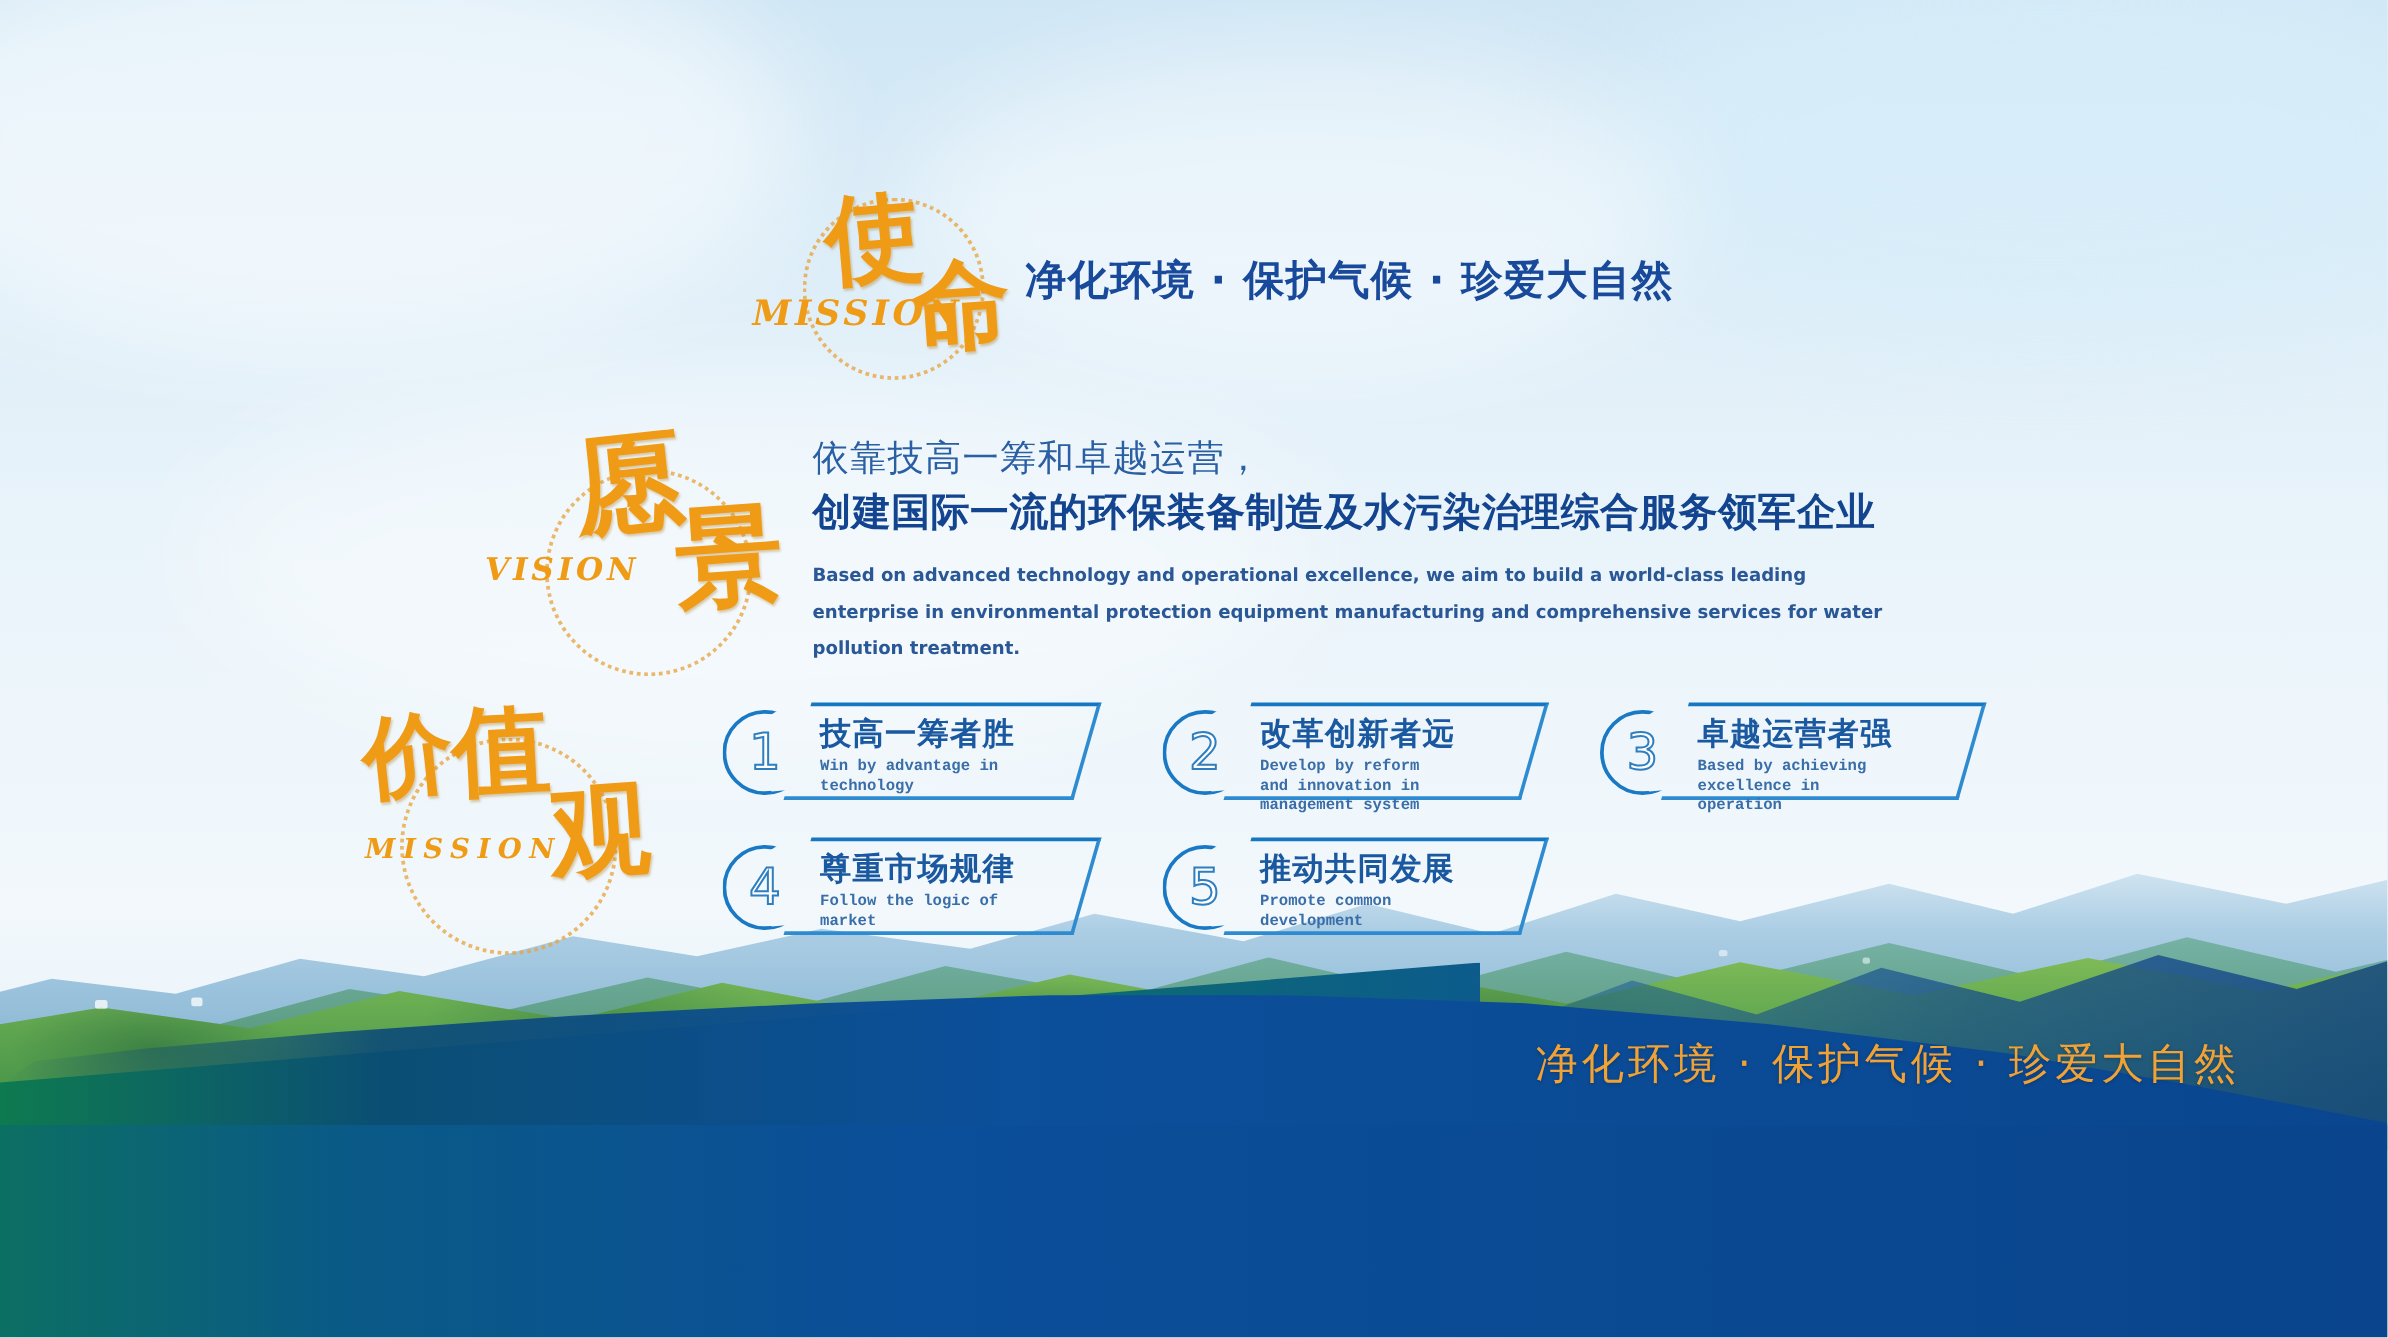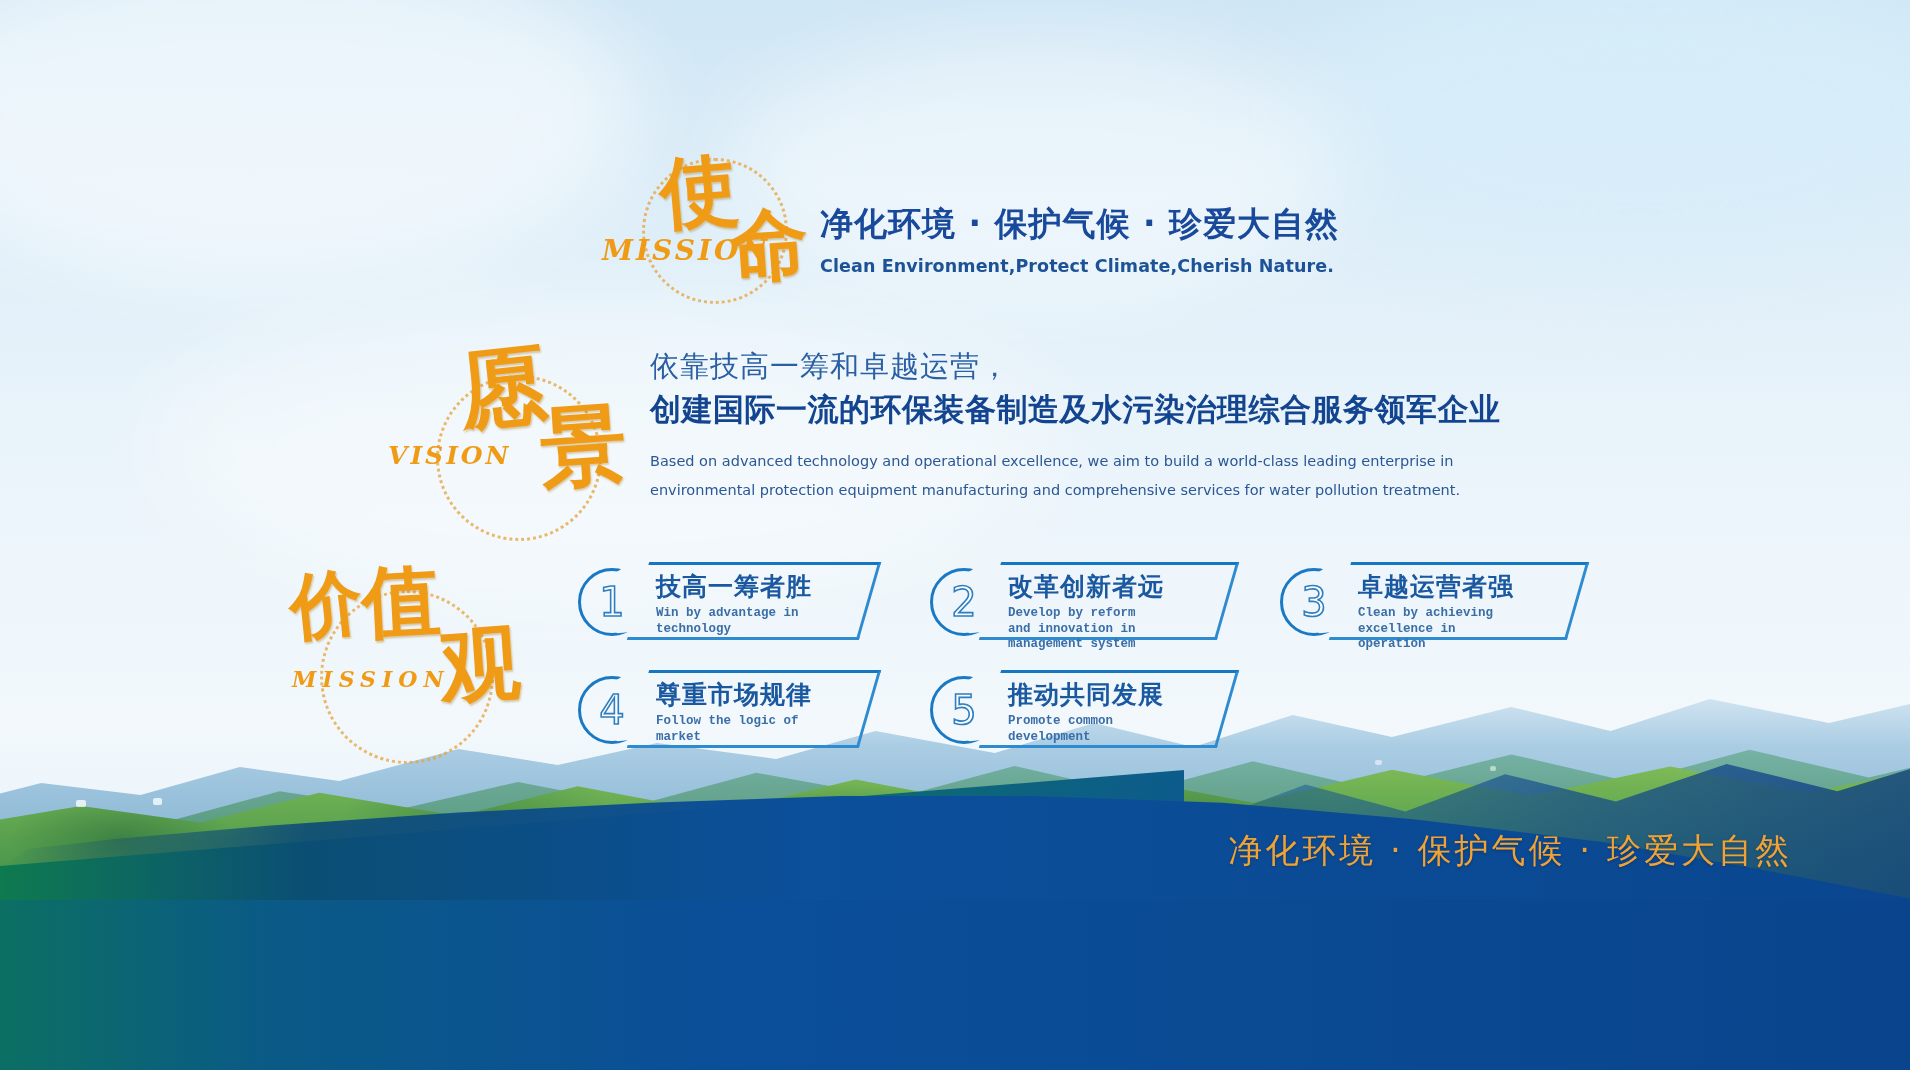--- a/index.html
+++ b/index.html
@@ -111,21 +111,21 @@
   #vision{left:418px;top:345px;width:560px;height:180px;}
   #vision .ring{left:18px;top:30px;width:160px;height:160px;border-width:3px;}
   #vision .c1{left:42px;top:0px;font-size:86px;transform:rotate(-6deg);}
   #vision .c2{left:122px;top:58px;font-size:86px;transform:rotate(-4deg);}
   #vision .cg-en{left:-30px;top:96px;font-size:25px;}
   .vision-txt{position:absolute;left:232px;top:2px;width:1000px;}
   .vision-l1{font-size:29px;color:#2a5fa3;font-weight:400;letter-spacing:1px;
     font-family:"DejaVu Sans","Liberation Sans",sans-serif;white-space:nowrap;}
   .vision-l2{margin-top:2px;font-size:31px;color:#13448f;font-weight:700;letter-spacing:.5px;
     font-family:"DejaVu Sans","Liberation Sans",sans-serif;white-space:nowrap;}
-  .vision-en{margin-top:16px;font-size:14.5px;color:#2a5796;line-height:2.0;font-weight:400;
+  .vision-en{margin-top:16px;font-size:14.5px;color:#2a5796;line-height:2.0;font-weight:700;
     font-family:"DejaVu Sans","Liberation Sans",sans-serif;max-width:880px;}
 
   
   #values{left:290px;top:562px;width:400px;height:170px;}
   #values .ring{left:30px;top:28px;width:168px;height:168px;border-width:3px;}
   #values .c1{left:0px;top:6px;font-size:72px;transform:rotate(-6deg);}
   #values .c2{left:72px;top:0px;font-size:78px;transform:rotate(-3deg);}
   #values .c3{left:150px;top:62px;font-size:80px;transform:rotate(-4deg);}
   #values .cg-en{left:2px;top:104px;font-size:22px;letter-spacing:6px;}
 
@@ -207,21 +207,20 @@
   <div class="overlay-blue"></div>
   <div class="overlay-blue-solid"></div>
 
   <div id="mission" class="callig block">
     <div class="ring"></div>
     <div class="cg c1">使</div>
     <div class="cg c2">命</div>
     <div class="cg-en">MISSION</div>
     <div class="mission-txt">
       <div class="mission-cn">净化环境 · 保护气候 · 珍爱大自然</div>
-      <div class="mission-en">Clean Environment,Protect Climate,Cherish Nature.</div>
     </div>
   </div>
 
   <div id="vision" class="callig block">
     <div class="ring"></div>
     <div class="cg c1">愿</div>
     <div class="cg c2">景</div>
     <div class="cg-en">VISION</div>
     <div class="vision-txt">
       <div class="vision-l1">依靠技高一筹和卓越运营，</div>
@@ -259,21 +258,21 @@
         <div class="en">Develop by reform and innovation in management system</div>
       </div>
     </div>
 
     <div class="card c-3">
       <div class="numring"></div>
       <div class="num">3</div>
       <div class="frame"></div>
       <div class="txt">
         <div class="cn">卓越运营者强</div>
-        <div class="en">Clean by achieving excellence in operation</div>
+        <div class="en">Based by achieving excellence in operation</div>
       </div>
     </div>
 
     <div class="card c-4">
       <div class="numring"></div>
       <div class="num">4</div>
       <div class="frame"></div>
       <div class="txt">
         <div class="cn">尊重市场规律</div>
         <div class="en">Follow the logic of market</div>

